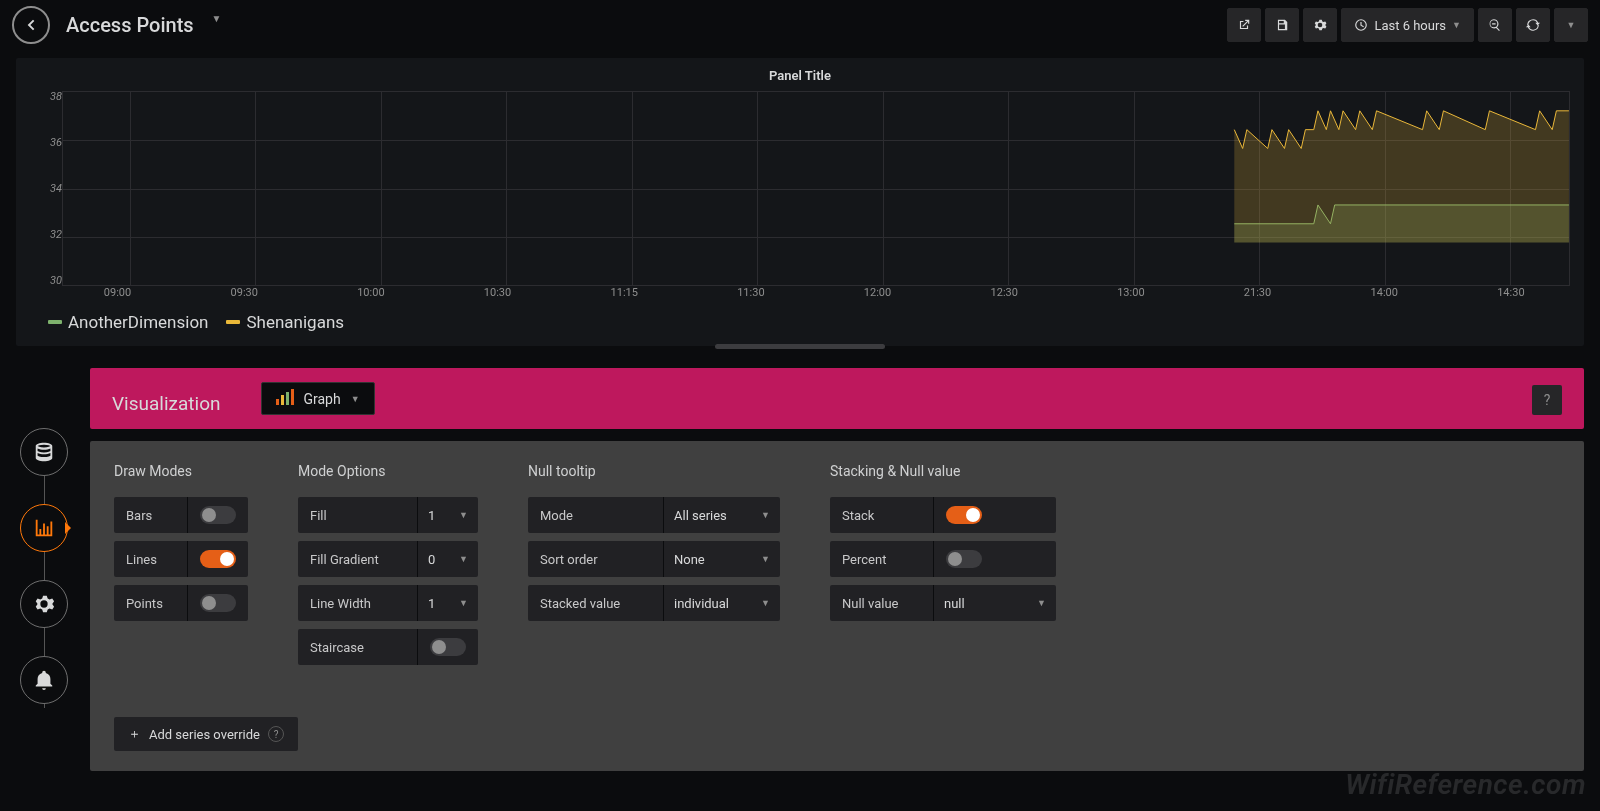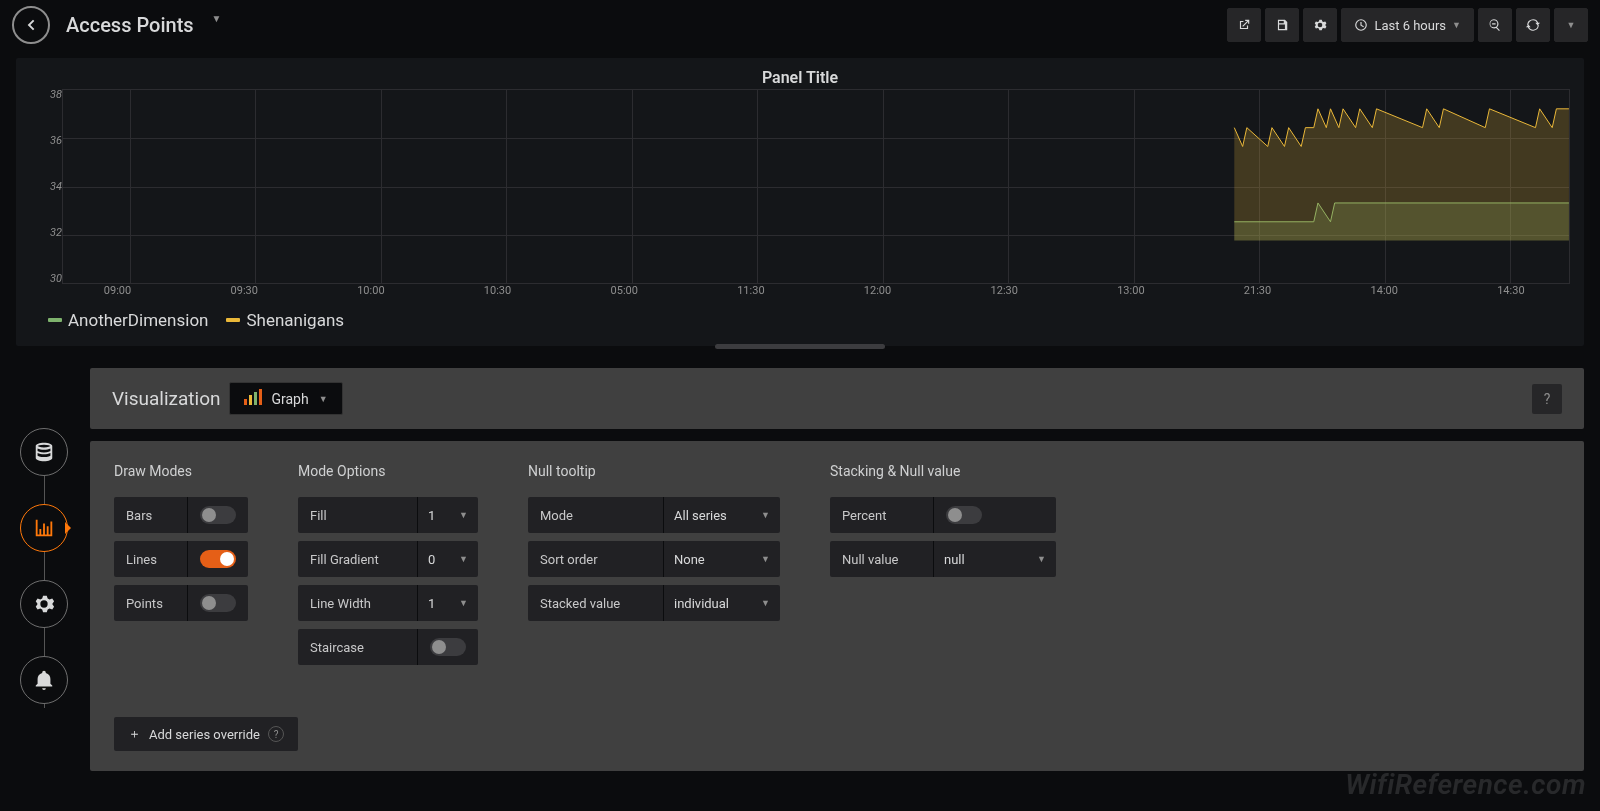--- a/index.html
+++ b/index.html
@@ -64,24 +64,24 @@
 .panel-area {
   margin: 8px 16px 0 16px;
   background: #141619;
   border-radius: 2px;
   padding: 10px 14px 8px 14px;
   height: 288px;
   position: relative;
 }
 .panel-title {
   text-align: center;
-  font-size: 16px;
+  font-size: 13px;
   font-weight: 600;
   color: #d8d9da;
-  margin-bottom: 2px;
+  margin-bottom: 8px;
 }
 .chart-box {
   position: relative;
   height: 195px;
   margin-left: 32px;
   font-style: italic;
 }
 .y-axis {
   position: absolute;
   left: -20px;
@@ -194,26 +194,26 @@
 
 
 .editor {
   position:absolute;
   left:90px;
   right:16px;
   top:368px;
   bottom:12px;
 }
 .editor-header {
-  background:#404040;
+  background:#be185d;
   border-radius:2px;
   padding:14px 22px;
   display:flex;
-  align-items:center;
-  gap:8px;
+  align-items:flex-end;
+  gap:40px;
   margin-bottom:12px;
 }
 .editor-title {
   font-size:19px;
   font-weight:400;
   color:#d8d9da;
 }
 .vis-picker {
   border:1px solid #333;
   background:#0b0c0e;
@@ -425,21 +425,21 @@
           <path d="M777.7777777777778 25 L783.3333333333334 37.5 L786.1111111111111 25 L800 37.5 L802.7777777777778 25 L811.1111111111111 37.5 L813.8888888888889 25 L822.2222222222222 37.5 L825 25 L830.5555555555557 25 L833.3333333333334 12.5 L838.8888888888889 25 L841.6666666666666 12.5 L847.2222222222222 25 L850 12.5 L858.3333333333333 25 L861.1111111111112 12.5 L869.4444444444445 25 L872.2222222222223 12.5 L902.7777777777778 25 L905.5555555555555 12.5 L913.8888888888889 25 L916.6666666666666 12.5 L944.4444444444445 25 L947.2222222222222 12.5 L977.7777777777777 25 L980.5555555555555 12.5 L988.8888888888889 25 L991.6666666666667 12.5 L1000 12.5 L1000 100 L777.7777777777778 100 Z" fill="#eab839" fill-opacity="0.22" stroke="none"></path>
           <path d="M777.7777777777778 25 L783.3333333333334 37.5 L786.1111111111111 25 L800 37.5 L802.7777777777778 25 L811.1111111111111 37.5 L813.8888888888889 25 L822.2222222222222 37.5 L825 25 L830.5555555555557 25 L833.3333333333334 12.5 L838.8888888888889 25 L841.6666666666666 12.5 L847.2222222222222 25 L850 12.5 L858.3333333333333 25 L861.1111111111112 12.5 L869.4444444444445 25 L872.2222222222223 12.5 L902.7777777777778 25 L905.5555555555555 12.5 L913.8888888888889 25 L916.6666666666666 12.5 L944.4444444444445 25 L947.2222222222222 12.5 L977.7777777777777 25 L980.5555555555555 12.5 L988.8888888888889 25 L991.6666666666667 12.5 L1000 12.5 " fill="none" stroke="#eab839" stroke-width="1" vector-effect="non-scaling-stroke"></path>
         </svg>
     </div>
   </div>
   <div class="x-axis" id="x-axis">
       <span style="left: 4.44444%;">09:00</span>
       <span style="left: 12.7778%;">09:30</span>
       <span style="left: 21.1111%;">10:00</span>
       <span style="left: 29.4444%;">10:30</span>
-      <span style="left: 37.7778%;">05:00</span>
+      <span style="left: 37.7778%;">11:15</span>
       <span style="left: 46.1111%;">11:30</span>
       <span style="left: 54.4444%;">12:00</span>
       <span style="left: 62.7778%;">12:30</span>
       <span style="left: 71.1111%;">13:00</span>
       <span style="left: 79.4444%;">21:30</span>
       <span style="left: 87.7778%;">14:00</span>
       <span style="left: 96.1111%;">14:30</span>
     </div>
   <div class="legend">
     <div class="legend-item">
@@ -573,20 +573,26 @@
         <div class="form-select wide">
             <span>individual</span>
             <span class="caret-down">▼</span>
           </div>
       </div>
     </div>
 
     <div class="col">
       <div class="col-title">Stacking &amp; Null value</div>
       <div class="form-row">
+        <div class="form-label" style="min-width:104px">Stack</div>
+        <div class="form-switch">
+            <div class="switch on" id="sw-stack"></div>
+          </div>
+      </div>
+      <div class="form-row">
         <div class="form-label" style="min-width:104px">Percent</div>
         <div class="form-switch">
             <div class="switch" id="sw-percent"></div>
           </div>
       </div>
       <div class="form-row">
         <div class="form-label" style="min-width:104px">Null value</div>
         <div class="form-select wider">
             <span>null</span>
             <span class="caret-down">▼</span>

